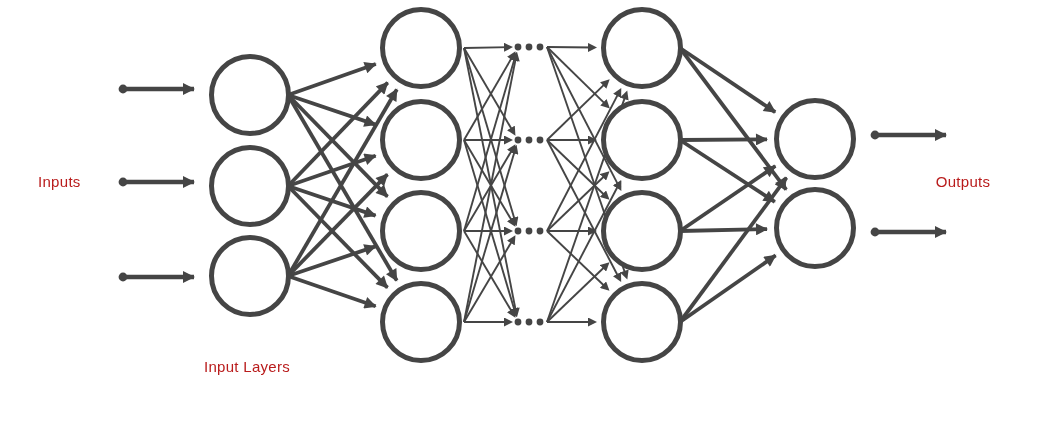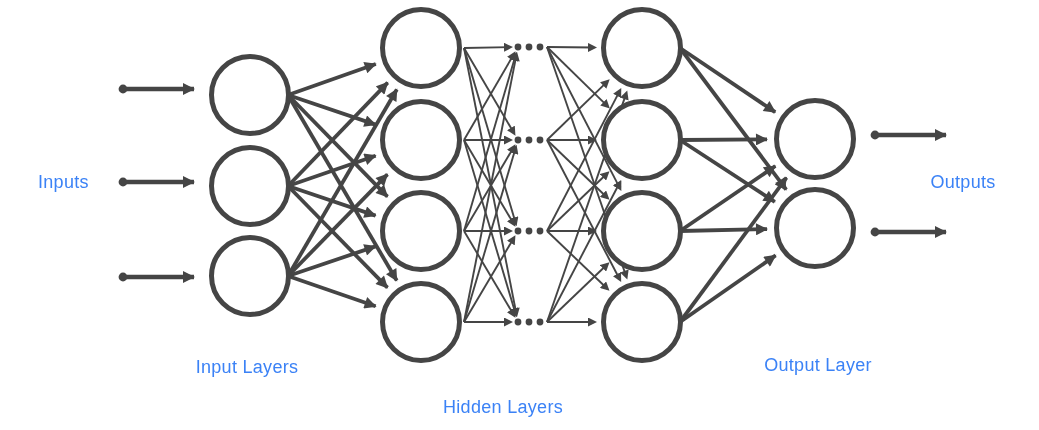--- a/index.html
+++ b/index.html
@@ -21,22 +21,22 @@
   svg#diagram {
     position: absolute;
     left: 0;
     top: 0;
     width: 1039px;
     height: 430px;
     display: block;
   }
   .diagram-label {
     position: absolute;
-    color: #3b82f6;
-    font-size: 18px;
+    color: #b91c1c;
+    font-size: 15px;
     line-height: 22px;
     letter-spacing: 0.3px;
     white-space: nowrap;
   }
   .centered {
     width: 200px;
     text-align: center;
   }
   #inputs-label   { left: 38px;  top: 171px; }
   #input-layer-label  { left: 147px; top: 356px; }
@@ -163,16 +163,14 @@
         <circle cx="642" cy="322" r="38.5" fill="#ffffff" stroke="#454545" stroke-width="5"></circle>
       </g>
       <g>
         <circle cx="815" cy="139" r="38.5" fill="#ffffff" stroke="#454545" stroke-width="5"></circle>
         <circle cx="815" cy="228" r="38.5" fill="#ffffff" stroke="#454545" stroke-width="5"></circle>
       </g>
     </svg>
 
   <div class="diagram-label" id="inputs-label">Inputs</div>
   <div class="diagram-label centered" id="input-layer-label">Input Layers</div>
-  <div class="diagram-label centered" id="hidden-layers-label">Hidden Layers</div>
-  <div class="diagram-label centered" id="output-layer-label">Output Layer</div>
   <div class="diagram-label centered" id="outputs-label">Outputs</div>
 </div>
 
 </body></html>

